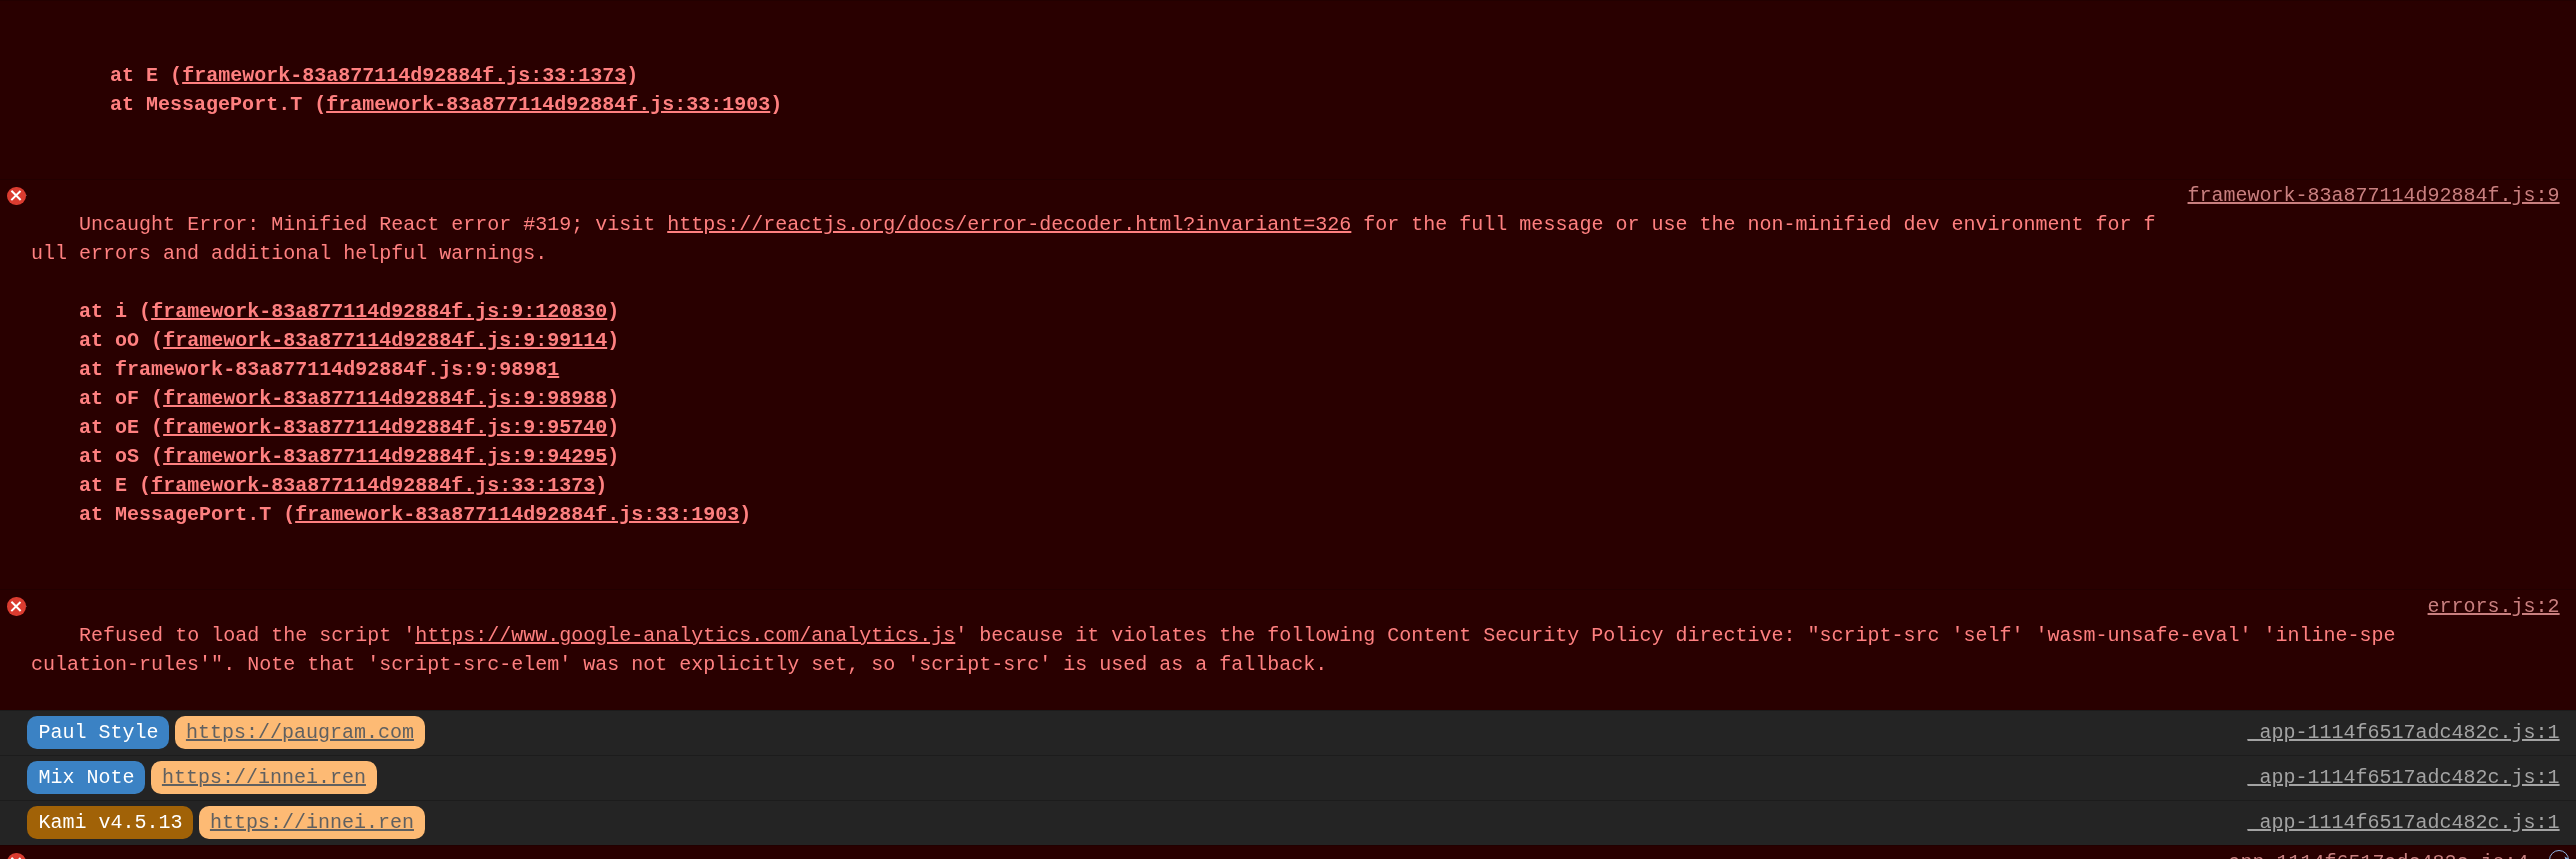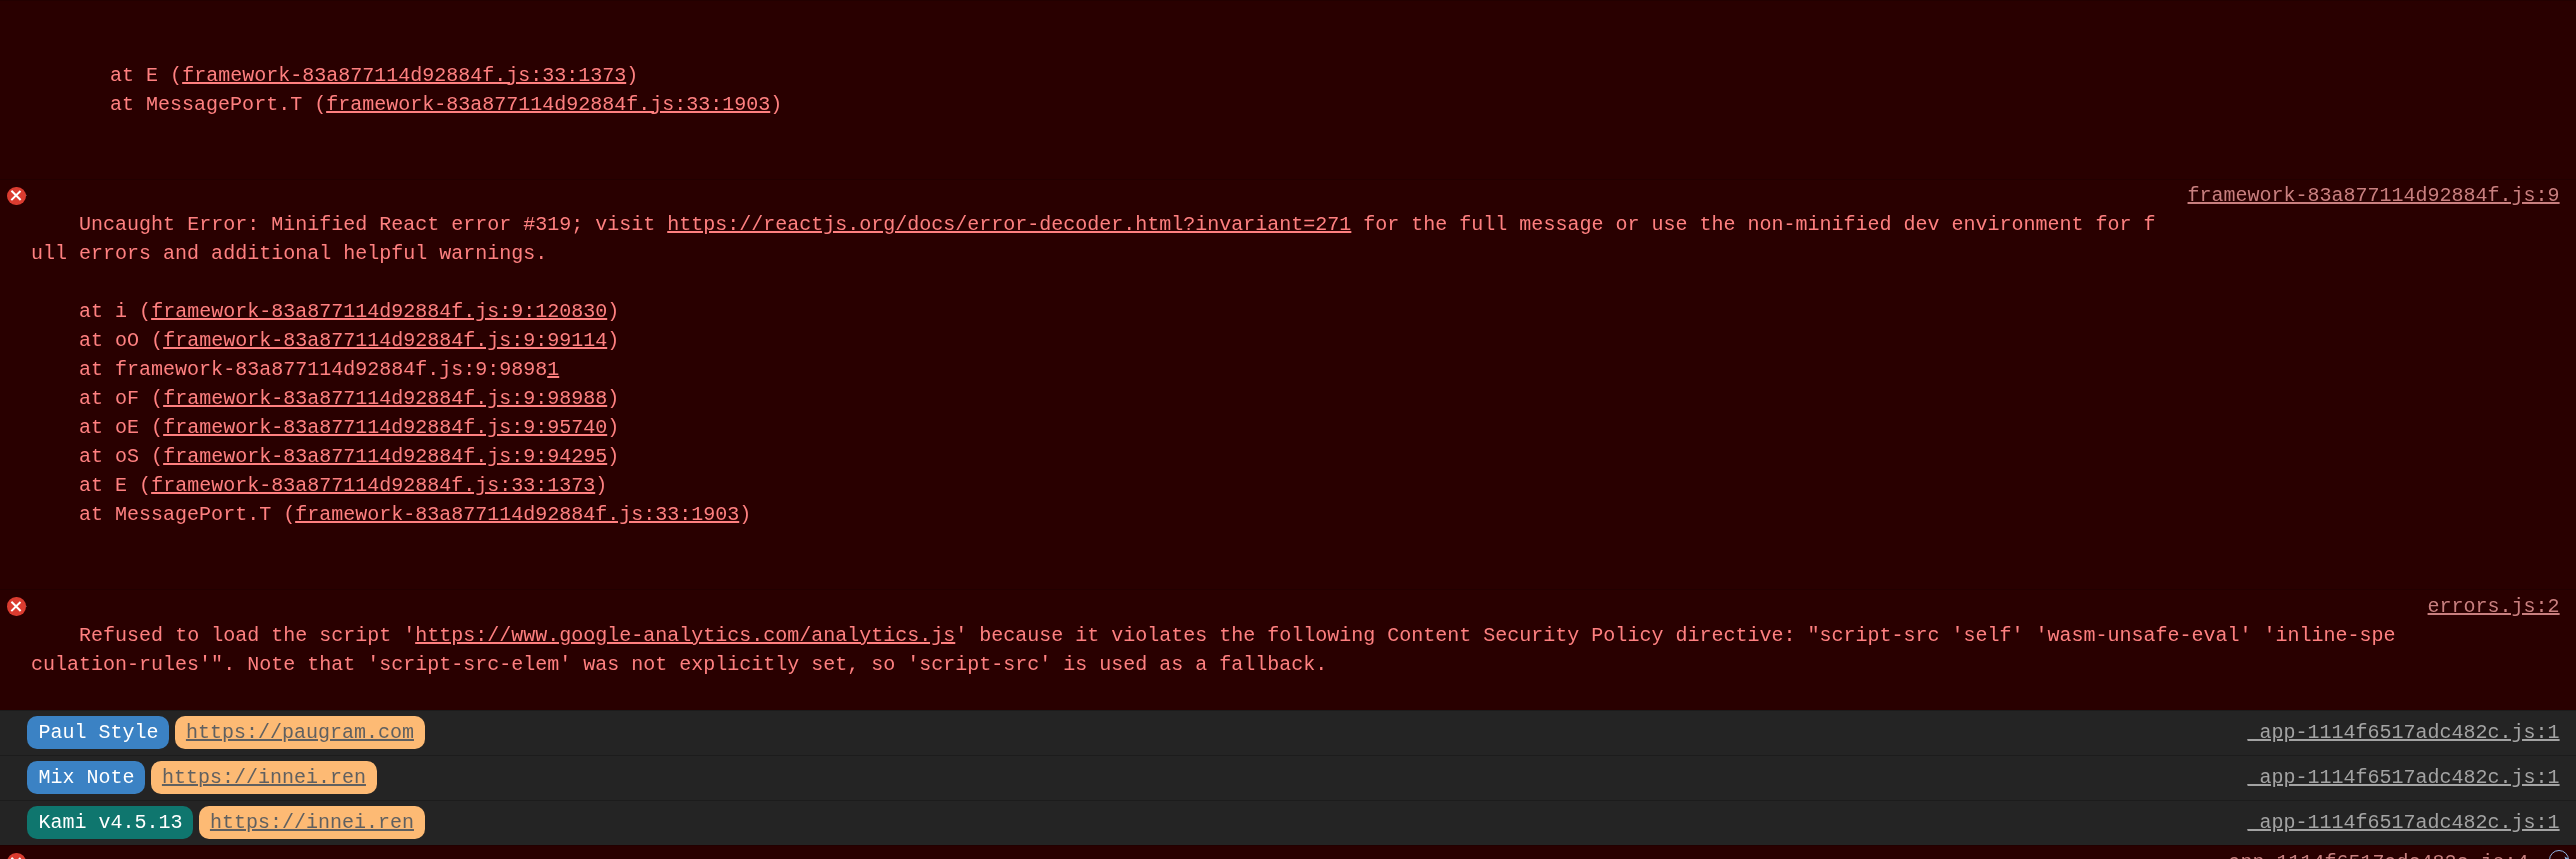--- a/index.html
+++ b/index.html
@@ -26,27 +26,27 @@
   width:12.8px; flex:0 0 12.8px; color:#9a9a9a; font-size:14.6px; cursor:pointer;
   user-select:none; padding-top:3.7px;
 }
 .disclose.open { color:#9a9a9a; }
 .msg { flex:1 1 auto; white-space:pre-wrap; word-break:break-all; padding-right:18.3px; }
 .msg a, .stack a, .src a { color:inherit; text-decoration:underline; }
 .src { flex:0 0 auto; color:#a3a3a3; text-align:right; padding-right:9.1px; }
 .row.error .src { color:#c97f7f; }
 .src a { text-decoration:underline;margin-left:12px; }
 .stack { padding-left:64px; color:#ff8080; }
-.stack-line { white-space:pre; }
+.stack-line { white-space:pre;font-weight:bold; }
 .badge {
   display:inline-block; border-radius:10px; padding:5px 11px; color:#fff;
   font-family:inherit; margin-right:5.5px;
 }
 .badge.blue  { background:#3b82c4; }
-.badge.teal  { background:#0f766e; }
+.badge.teal  { background:#a16207; }
 .badge.grey  { background:#fdba74; color:#606060; }
 .badge.grey a { color:#606060; text-decoration:underline; }
 .retry {
   display:inline-block; width:20px; height:20px; border:1.8px solid #93b8e8; border-radius:50%;
   position:relative; top:2.7px; margin-left:11px;
 }
 .retry::after {
   content:""; position:absolute; right:-1.8px; top:6.4px;
   border:4.6px solid transparent; border-top-color:#93b8e8; transform:rotate(30deg);
 }
@@ -61,21 +61,21 @@
     <span class="disclose"></span>
   <div class="msg">
     <div id="topstack" class="stack" style="padding-left:31px"><div class="stack-line">    at E (<a href="#">framework-83a877114d92884f.js:33:1373</a>)</div><div class="stack-line">    at MessagePort.T (<a href="#">framework-83a877114d92884f.js:33:1903</a>)</div></div>
   </div>
 </div>
 
 <div class="row error">
   <span class="gutter"><span class="ico-err"></span></span>
   <span class="disclose open">▶</span>
   <div class="msg">
-    <span>Uncaught Error: Minified React error #319; visit </span><a href="#">https://reactjs.org/docs/error-decoder.html?invariant=271</a><span> for the full message or use the non-minified dev environment for full errors and additional helpful warnings.</span>
+    <span>Uncaught Error: Minified React error #319; visit </span><a href="#">https://reactjs.org/docs/error-decoder.html?invariant=326</a><span> for the full message or use the non-minified dev environment for full errors and additional helpful warnings.</span>
     <div id="reactstack"><div class="stack-line">    at i (<a href="#">framework-83a877114d92884f.js:9:120830</a>)</div><div class="stack-line">    at oO (<a href="#">framework-83a877114d92884f.js:9:99114</a>)</div><div class="stack-line">    at framework-83a877114d92884f.js:9:9898<a href="#">1</a></div><div class="stack-line">    at oF (<a href="#">framework-83a877114d92884f.js:9:98988</a>)</div><div class="stack-line">    at oE (<a href="#">framework-83a877114d92884f.js:9:95740</a>)</div><div class="stack-line">    at oS (<a href="#">framework-83a877114d92884f.js:9:94295</a>)</div><div class="stack-line">    at E (<a href="#">framework-83a877114d92884f.js:33:1373</a>)</div><div class="stack-line">    at MessagePort.T (<a href="#">framework-83a877114d92884f.js:33:1903</a>)</div></div>
   </div>
   <div class="src"><a href="#">framework-83a877114d92884f.js:9</a></div>
 </div>
 
 <div class="row error">
   <span class="gutter"><span class="ico-err"></span></span>
   <span class="disclose">▶</span>
   <div class="msg">
     <span>Refused to load the script '</span><a href="#">https://www.google-analytics.com/analytics.js</a><span>' because it violates the following Content Security Policy directive: "script-src 'self' 'wasm-unsafe-eval' 'inline-speculation-rules'". Note that 'script-src-elem' was not explicitly set, so 'script-src' is used as a fallback.</span>

